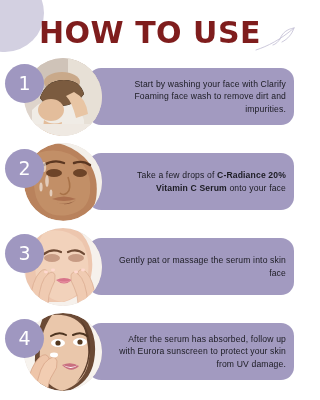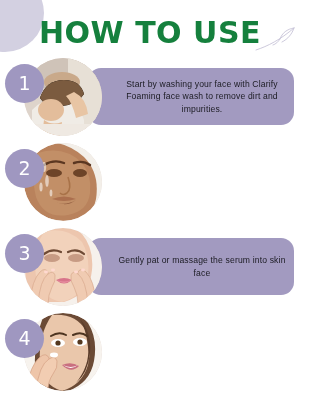--- a/index.html
+++ b/index.html
@@ -47,21 +47,21 @@
   .title {
     position: absolute;
     left: 0;
     right: 0;
     top: 16px;
     text-align: center;
     font-size: 30px;
     line-height: 34px;
     font-weight: 800;
     letter-spacing: 0.5px;
-    color: #15803d;
+    color: #7f1d1d;
     font-family: "DejaVu Sans", sans-serif;
   }
 
   
   .steps {
     position: absolute;
     left: 0;
     top: 58px;
     width: 300px;
   }
@@ -112,21 +112,21 @@
     display: flex;
     align-items: center;
     justify-content: center;
     box-sizing: border-box;
     padding: 2px 8px 2px 30px;
   }
   .bar-text {
     color: #1b1b22;
     font-size: 8.6px;
     line-height: 12.2px;
-    text-align: center;
+    text-align: right;
     font-family: "Liberation Sans", sans-serif;
     letter-spacing: 0.15px;
   }
   .bar-text b { font-weight: 700; }
 </style>
 </head>
 <body>
 
 <div id="infographic">
 
@@ -168,20 +168,23 @@
             <path d="M20 62 q8 6 18 2 l-2 14 -18 0 z" fill="#e3bd9b"></path>
             <path d="M50 34 q12 6 14 22 l-12 4 q-4 -16 -10 -22 z" fill="#e8c5a4"></path>
             <rect x="0" y="66" width="78" height="12" fill="#efe9e2"></rect>
           </g>
         </svg>
       </div>
       <div class="badge">1</div>
     </div>
 
     <div class="step">
+      <div class="bar">
+        <div class="bar-text">Take a few drops of <b>C-Radiance 20% Vitamin C Serum</b> onto your face</div>
+      </div>
       <div class="photo">
         <svg viewBox="0 0 78 78">
           <defs>
               <clipPath id="c2">
                 <circle cx="39" cy="39" r="39"></circle>
               </clipPath>
             </defs>
           <g clip-path="url(#c2)">
             <rect width="78" height="78" fill="#f3efe9"></rect>
             <path d="M6 0 q32 -6 54 14 q16 16 12 42 q-4 22 -30 22 q-30 0 -40 -26 q-8 -26 4 -52 z" fill="#b9825c"></path>
@@ -238,20 +241,23 @@
               <ellipse cx="52" cy="44" rx="2" ry="1.4"></ellipse>
               <ellipse cx="59" cy="42" rx="2" ry="1.4"></ellipse>
             </g>
           </g>
         </svg>
       </div>
       <div class="badge">3</div>
     </div>
 
     <div class="step">
+      <div class="bar">
+        <div class="bar-text">After the serum has absorbed, follow up with Eurora sunscreen to protect your skin from UV damage.</div>
+      </div>
       <div class="photo">
         <svg viewBox="0 0 78 78">
           <defs>
               <clipPath id="c4">
                 <circle cx="39" cy="39" r="39"></circle>
               </clipPath>
             </defs>
           <g clip-path="url(#c4)">
             <rect width="78" height="78" fill="#f7f3ee"></rect>
             <path d="M24 -4 q26 -4 40 14 q10 16 6 38 q-4 22 -26 30 l-26 0 q-10 -20 -6 -44 q3 -26 12 -38 z" fill="#6b4a35"></path>

